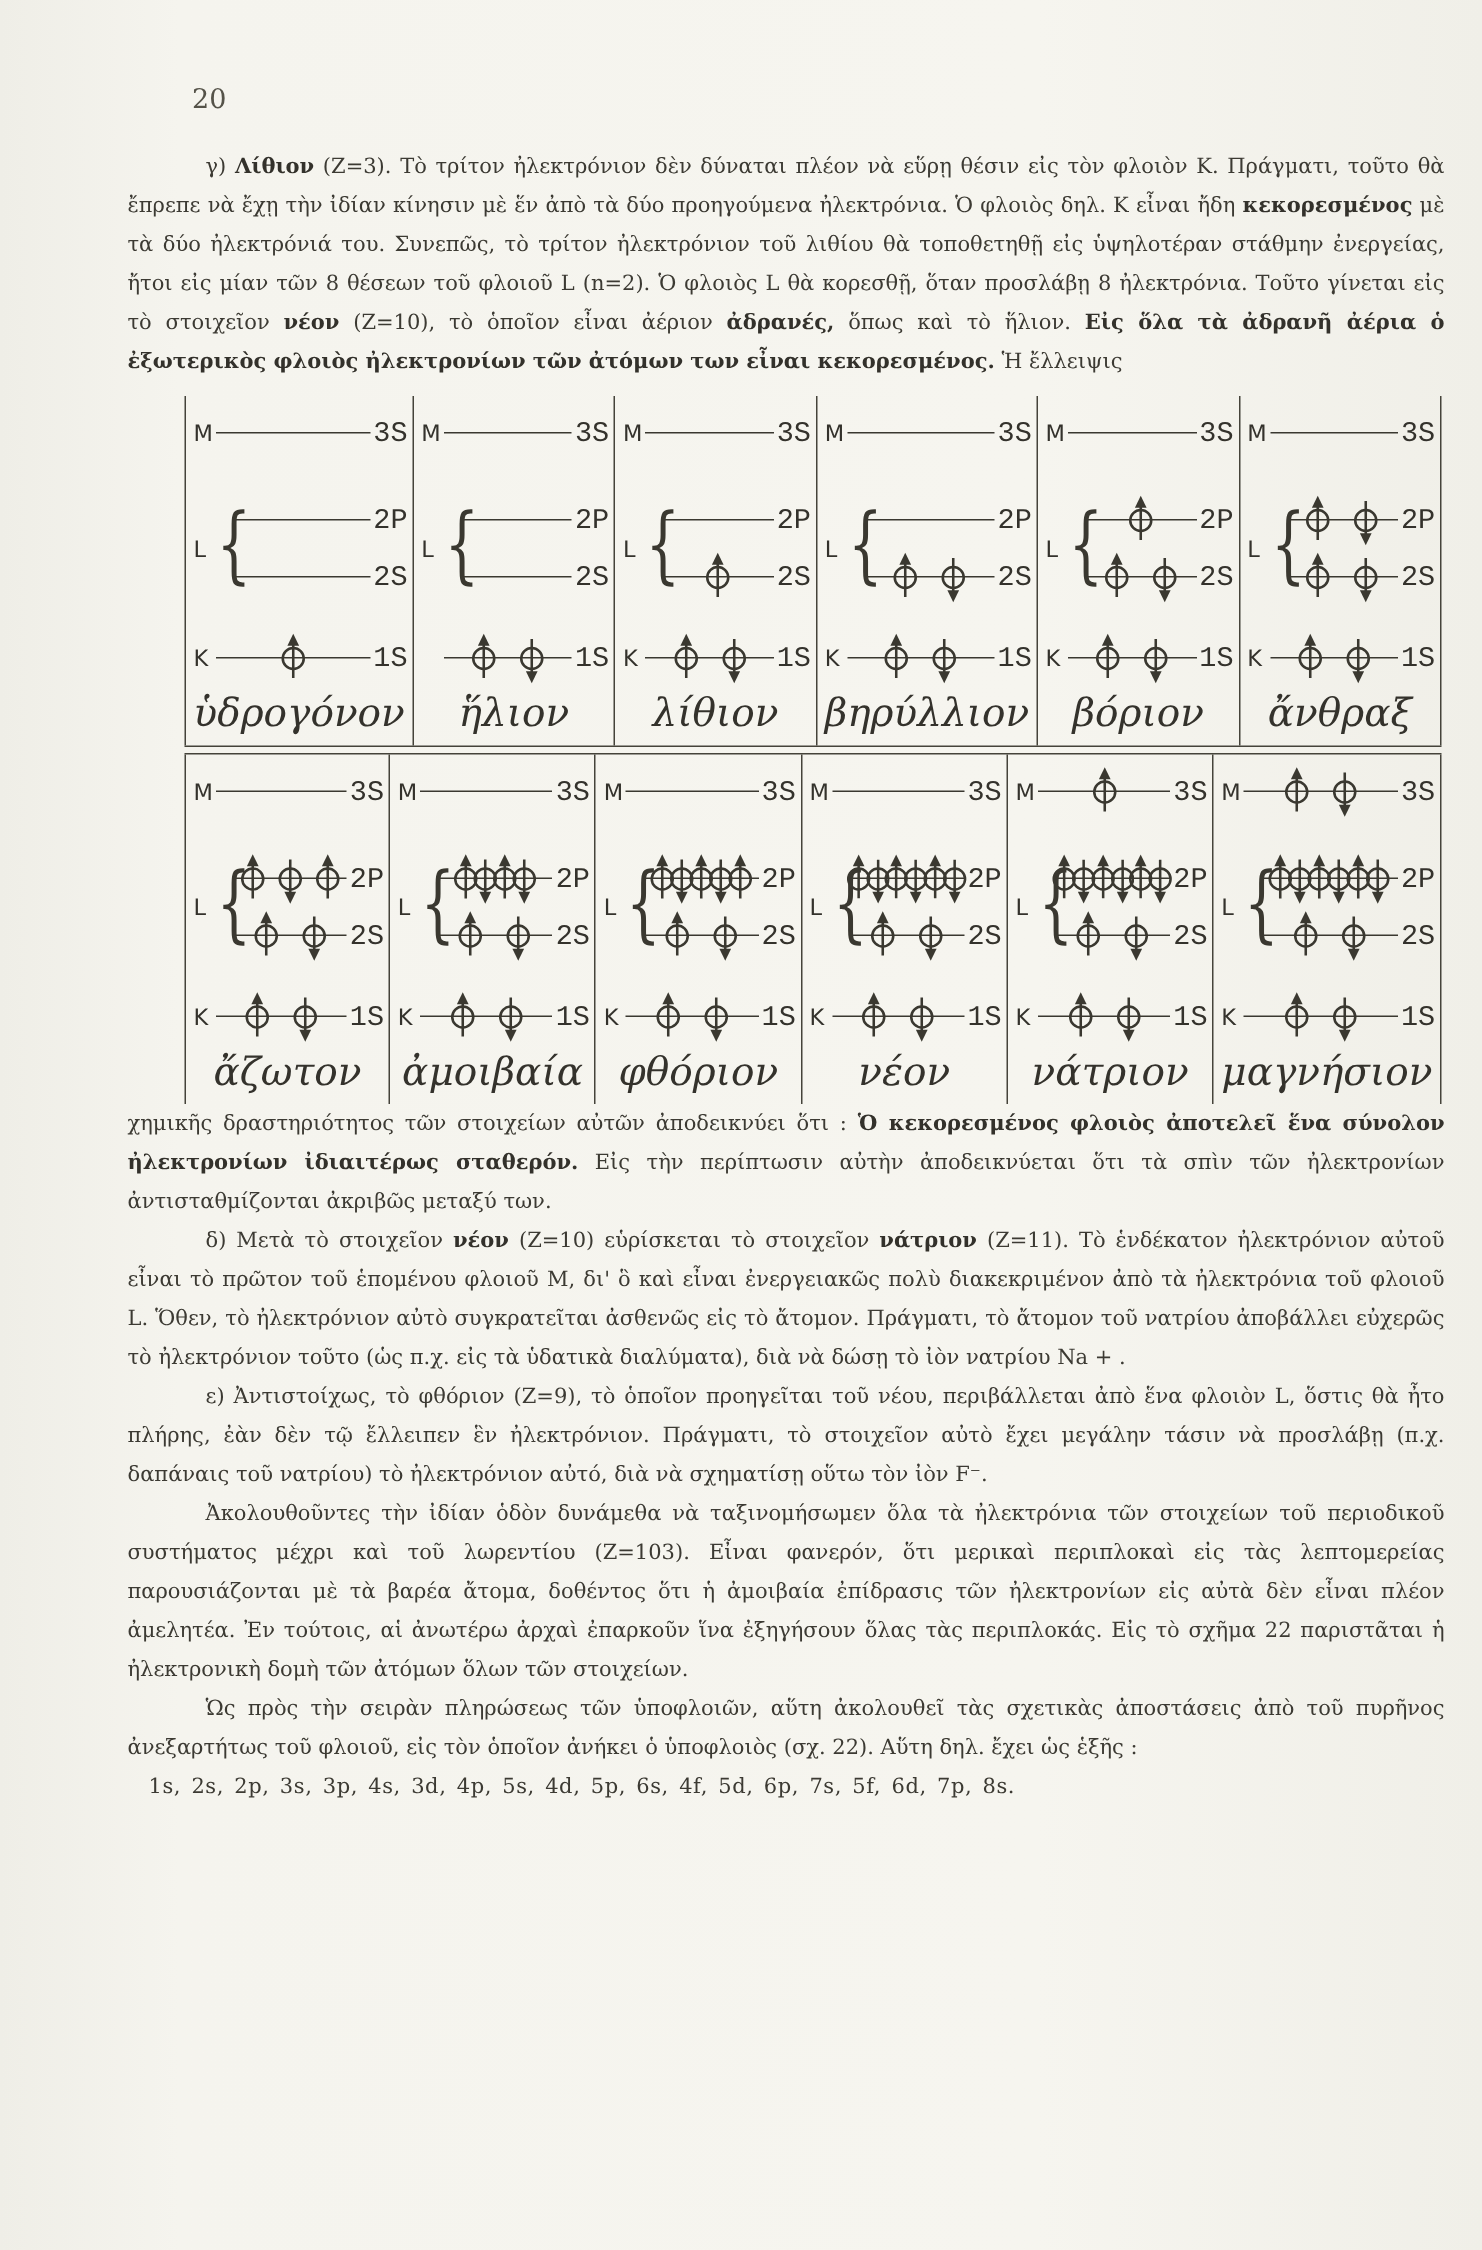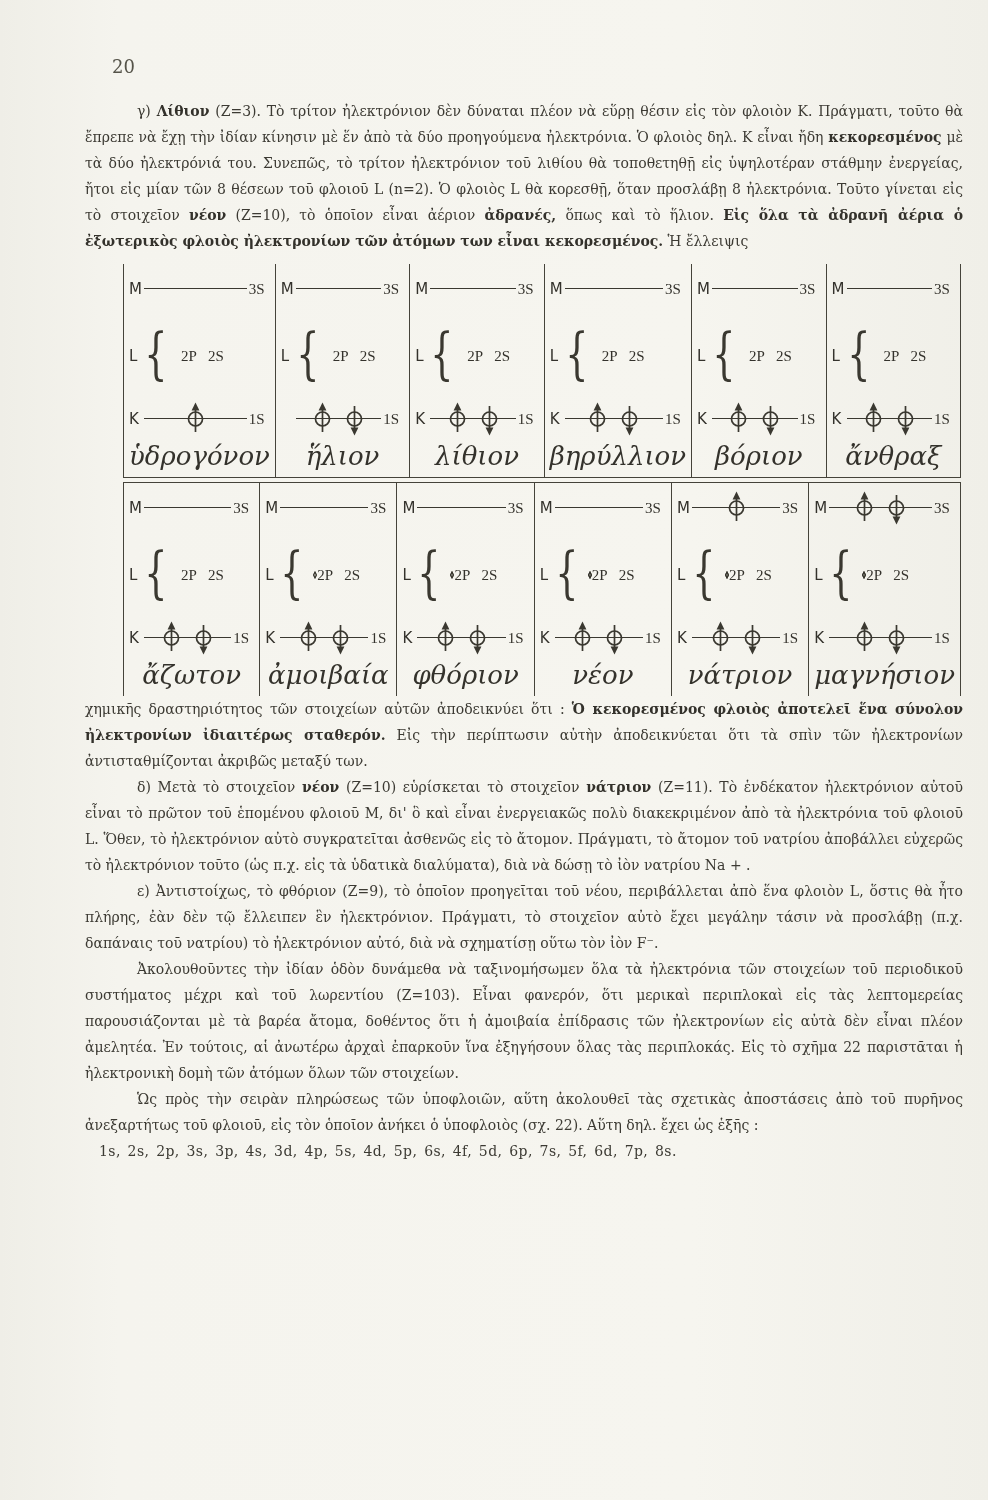--- a/index.html
+++ b/index.html
@@ -1,19 +1,19 @@
 <!DOCTYPE html>
 <html><head>
 <meta charset="utf-8">
 <style>
   html,body{margin:0;padding:0;}
   body{width:988px;height:1500px;background:#e9e8e2;font-family:"DejaVu Serif",serif;}
   .page{position:relative;width:988px;height:1500px;overflow:hidden;color:#3c3a33;
         background:linear-gradient(90deg,#efeee7 0%,#f5f4ee 12%,#f6f5ef 70%,#f0efe8 100%);}
-  .pagenum{position:absolute;left:112px;top:56px;font-size:18px;color:#555349;}
+  .pagenum{position:absolute;left:128px;top:56px;font-size:18px;color:#555349;}
   .content{position:absolute;left:85px;top:98px;width:878px;}
   .para{margin:0;font-size:14px;line-height:26px;text-align:justify;color:#3c3a33;}
   .para.indent{text-indent:52px;}
   .para b{font-weight:bold;color:#33312b;}
   .para.seq{letter-spacing:.4px;word-spacing:2px;margin-left:14px;}
 
   
   .figure{margin:10px 0 0 38px;width:838px;color:#34322c;}
   .figrow{display:grid;grid-template-columns:repeat(6,1fr);}
   .cell{border-right:1.6px solid #45433a;padding:8px 5px 10px 5px;}
@@ -21,25 +21,25 @@
   .divider{height:4px;border-top:1.6px solid #45433a;border-bottom:1.6px solid #45433a;}
 
   .level{display:flex;align-items:center;height:34px;}
   .level.m{margin-top:0;}
   .level.k{margin-top:20px;}
   .shell{width:15px;flex:none;font-family:"DejaVu Sans",sans-serif;font-size:15px;color:#34322c;}
   .track{flex:1;position:relative;height:34px;}
   .track::before{content:"";position:absolute;left:0;right:0;top:15.6px;border-top:1.7px solid #3a3830;}
   .eset{position:absolute;left:0;right:0;top:0;height:34px;display:flex;justify-content:center;align-items:center;}
   .eset.crowd svg{margin:0 -2px;}
-  .lvl{flex:none;width:21px;margin-left:2px;font-family:Liberation Serif, serif;font-size:15px;color:#34322c;}
+  .lvl{flex:none;width:21px;margin-left:2px;font-family:Liberation Mono, monospace;font-size:19px;color:#34322c;}
 
   .lgroup{display:flex;align-items:center;margin-top:24px;}
   .brace{flex:none;width:13px;font-size:56px;line-height:1;transform:scaleX(.65);margin:-4px 0 0 -2px;color:#3a3830;font-family:"DejaVu Serif",serif;}
-  .lcol{flex:1;display:flex;gap:4px;margin-left:24px;}
+  .lcol{flex:1;display:flex;flex-direction:column;gap:4px;}
 
   .e line{stroke:#3a3830;stroke-width:1.7;}
   .e circle{fill:none;stroke:#3a3830;stroke-width:1.7;}
   .e polygon{fill:#3a3830;}
 
   .ename{margin-top:5px;height:26px;text-align:center;font-style:italic;font-size:26px;color:#34322c;}
   .caption{margin:16px 0 26px 38px;width:838px;text-align:center;font-size:16px;color:#3c3a33;}
 </style>
 </head>
 <body>

